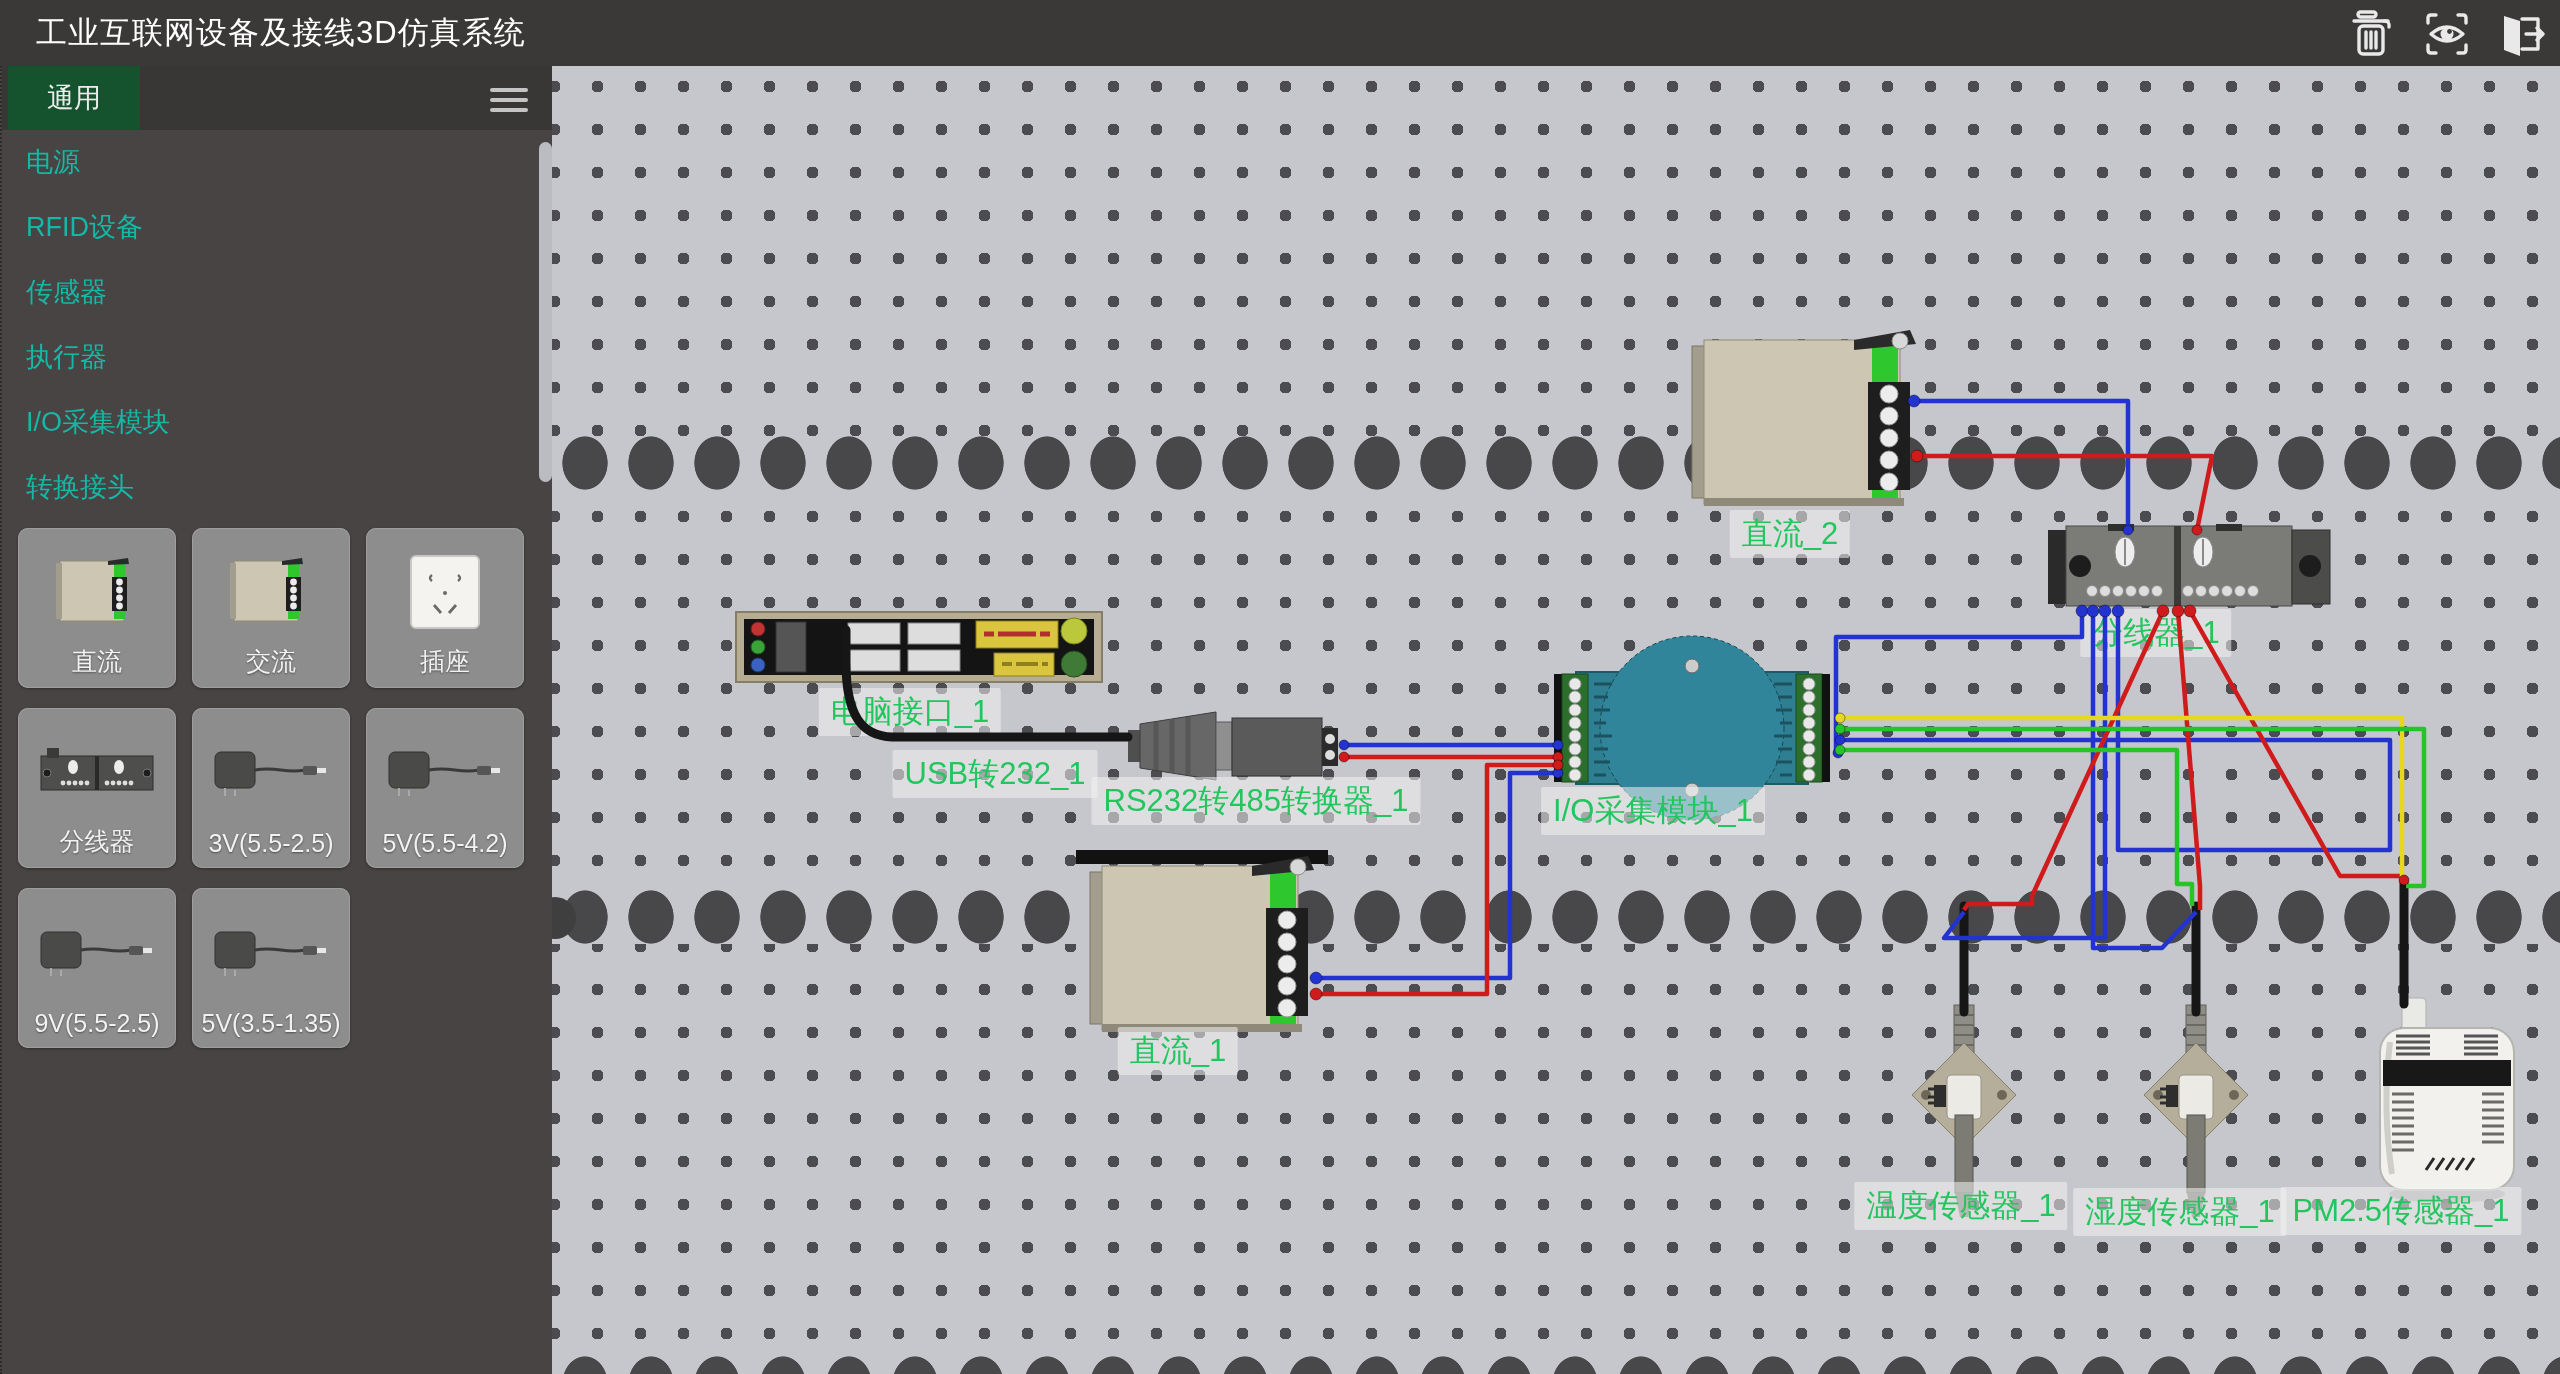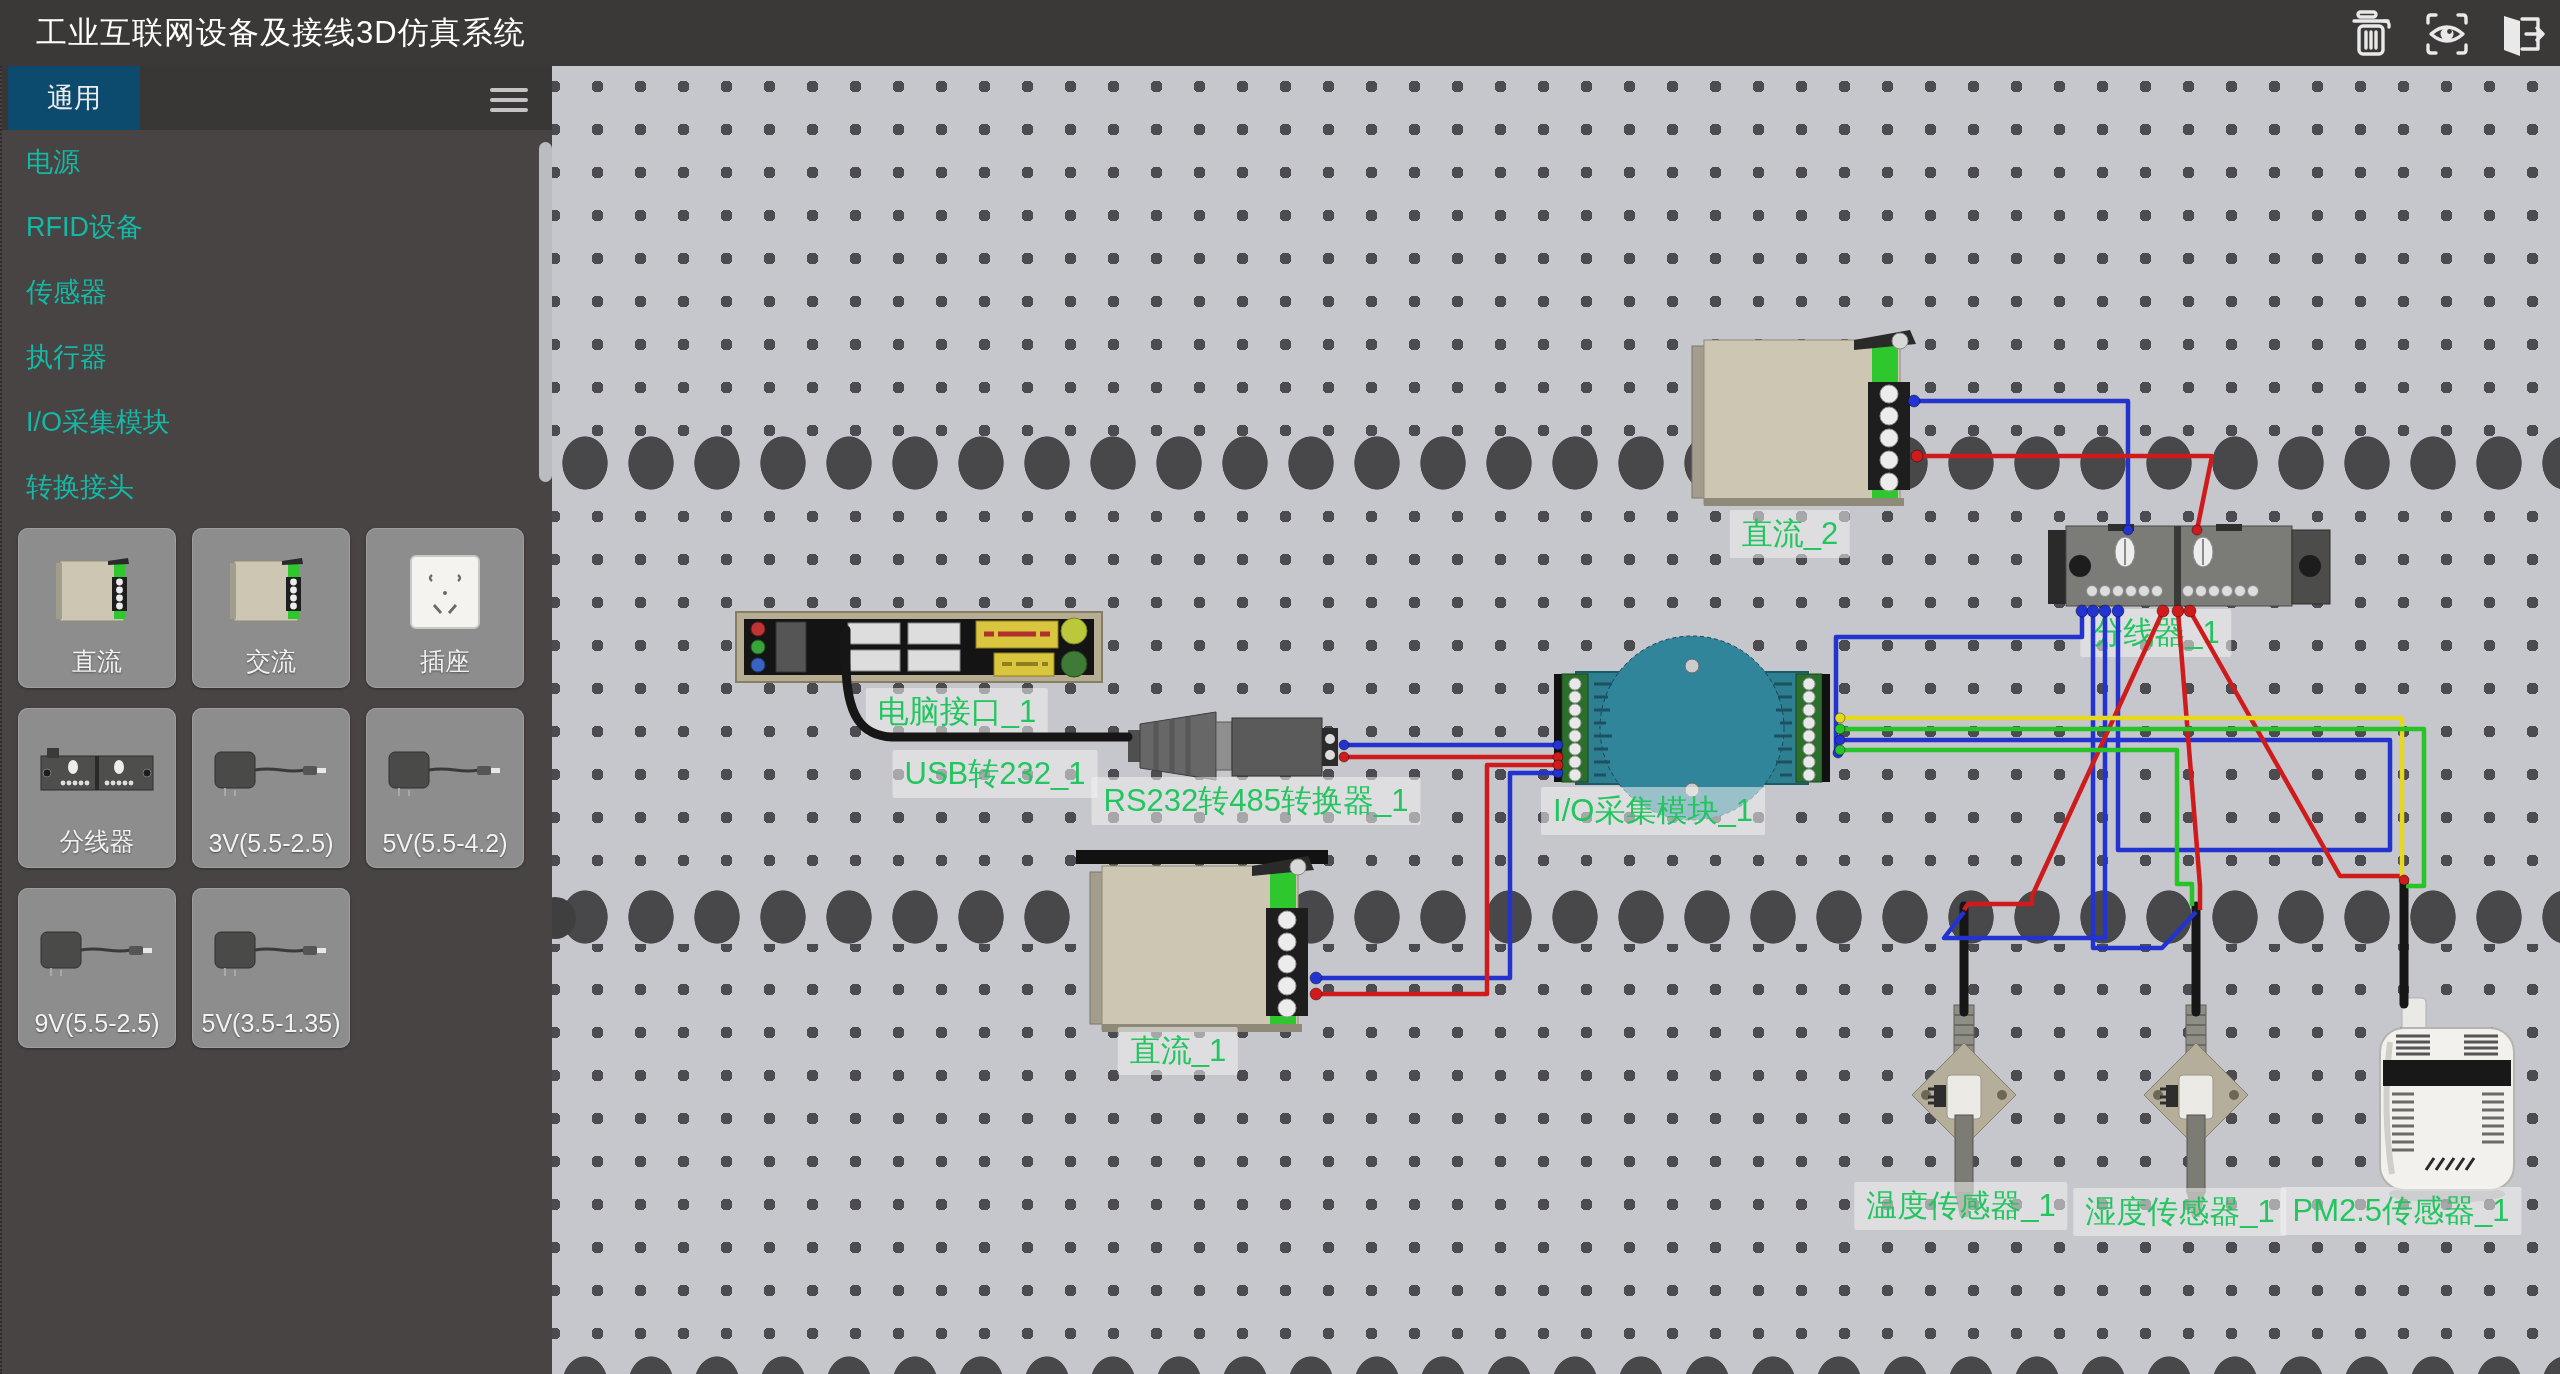--- a/index.html
+++ b/index.html
@@ -10,21 +10,21 @@
   .titlebar{position:absolute;left:0;top:0;width:2560px;height:66px;background:#3b3838;z-index:20}
   .title{position:absolute;left:36px;top:0;height:66px;line-height:66px;color:#ffffff;
          font-size:31px;font-weight:normal;letter-spacing:1px}
   .tb-icons{position:absolute;right:14px;top:9px;display:flex;gap:24px}
   .tb-icon{width:50px;height:50px;cursor:pointer}
 
   
   .sidebar{position:absolute;left:0;top:66px;width:552px;height:1308px;background:#474443;z-index:10;
            border-left:2px dotted #2e2b2b;box-sizing:border-box}
   .side-header{position:absolute;top:0;left:0;right:0;height:64px;background:#393636}
-  .tab{position:absolute;left:6px;top:0;width:132px;height:64px;background:#0c4a6e;color:#ececec;
+  .tab{position:absolute;left:6px;top:0;width:132px;height:64px;background:#14532d;color:#ececec;
        font-size:27px;display:flex;align-items:center;justify-content:center;cursor:pointer}
   .hamburger{position:absolute;right:24px;top:16px;width:38px;height:34px;cursor:pointer}
   .hamburger span{display:block;height:4px;background:#c4c4c4;margin:6px 0;border-radius:2px}
   .menu{position:absolute;top:64px;left:0;right:0}
   .menu-item{height:65px;line-height:65px;padding-left:24px;color:#14b8a6;font-size:27px;cursor:pointer}
   .scroll-thumb{position:absolute;left:537px;top:76px;width:13px;height:340px;background:#bbbbc2;border-radius:7px;cursor:pointer}
   .palette{position:absolute;left:16px;top:462px;display:grid;grid-template-columns:repeat(3,158px);
            grid-auto-rows:160px;gap:20px 16px}
   .card{background:#8d8d8d;border-radius:10px;position:relative;cursor:pointer;
         box-shadow:inset 0 0 0 1px #9e9e9e, 0 1px 3px rgba(0,0,0,.35)}
@@ -247,21 +247,21 @@
     <path d="M84 38 h34 M84 44 h34 M84 50 h34 M84 56 h34" stroke="#555" stroke-width="3"></path>
     <path d="M12 96 h22 M12 104 h22 M12 112 h22 M12 120 h22 M12 128 h22 M12 136 h22 M12 144 h22 M12 152 h22" stroke="#6a6a66" stroke-width="3"></path>
     <path d="M102 96 h22 M102 104 h22 M102 112 h22 M102 120 h22 M102 128 h22 M102 136 h22 M102 144 h22" stroke="#6a6a66" stroke-width="3"></path>
     <path d="M46 172 l8 -12 M56 172 l8 -12 M66 172 l8 -12 M76 172 l8 -12 M86 172 l8 -12" stroke="#2a2a2a" stroke-width="3"></path>
   </g>
 </svg>
 
 <div>
   <div class="dev-label" style="left:1790px;top:534px">直流_2</div>
   <div class="dev-label" style="left:2156px;top:633px">分线器_1</div>
-  <div class="dev-label" style="left:957px;top:712px">电脑接口_1</div>
+  <div class="dev-label" style="left:910px;top:712px">电脑接口_1</div>
   <div class="dev-label" style="left:995px;top:774px">USB转232_1</div>
   <div class="dev-label" style="left:1256px;top:801px">RS232转485转换器_1</div>
   <div class="dev-label" style="left:1653px;top:811px">I/O采集模块_1</div>
   <div class="dev-label" style="left:1178px;top:1051px">直流_1</div>
   <div class="dev-label" style="left:1961px;top:1206px">温度传感器_1</div>
   <div class="dev-label" style="left:2180px;top:1212px">湿度传感器_1</div>
   <div class="dev-label" style="left:2401px;top:1211px">PM2.5传感器_1</div>
 </div>
 
 <svg id="wires" class="layer" width="2560" height="1374" viewBox="0 0 2560 1374">

